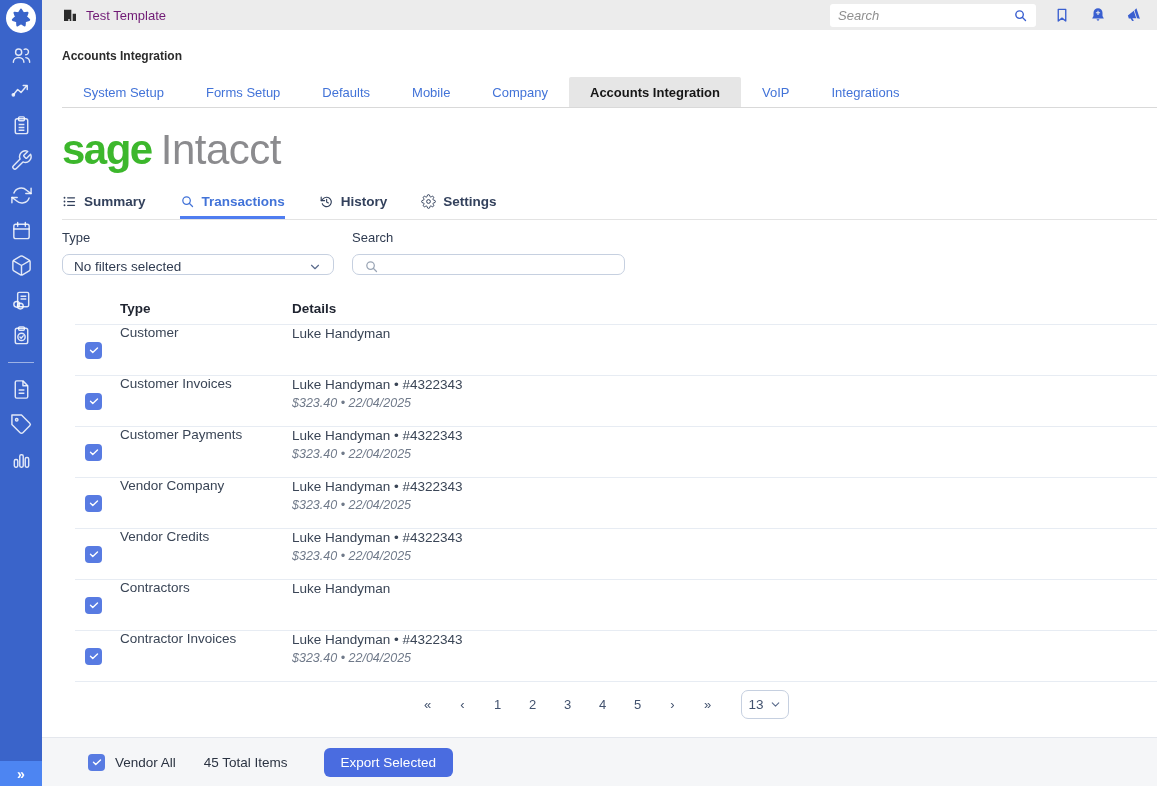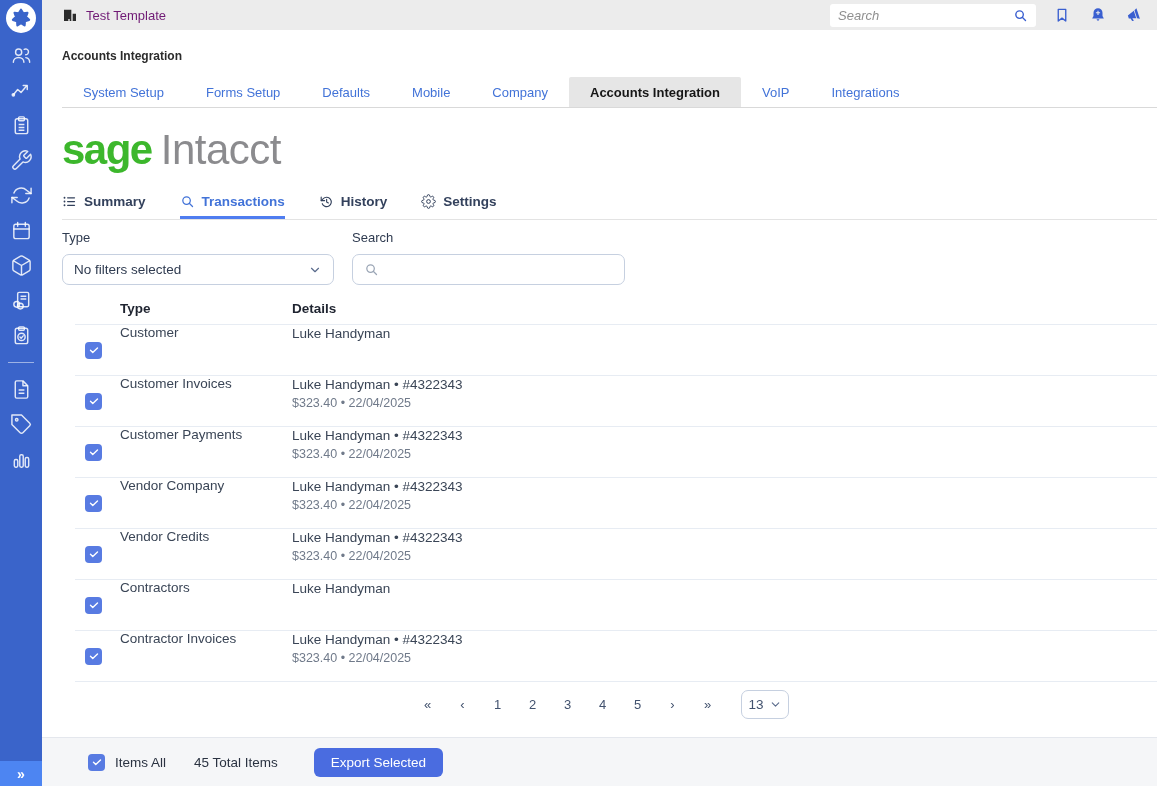--- a/index.html
+++ b/index.html
@@ -48,38 +48,38 @@
 
   .subtabs { position:absolute; top:157px; left:20px; right:0; height:33px; display:flex; gap:34px; border-bottom:1px solid #e3e3e3; }
   .subtab { display:flex; align-items:center; gap:7px; font-size:13.5px; font-weight:bold; color:#33415c;
             border-bottom:3px solid transparent; }
   .subtab svg { width:15px; height:15px; }
   .subtab.active { color:var(--link_blue,#4273d8); border-bottom-color:var(--underline_blue,#4f7df0); }
 
   .filters { position:absolute; top:200px; left:20px; display:flex; gap:18px; }
   .fcol { display:flex; flex-direction:column; gap:9px; }
   .flabel { font-size:13px; color:#2f3b50; }
-  .fselect, .fsearch { width:272px; height:31px; border:1px solid #c6d0e0; border-radius:7px; background:#fff;
-            display:flex; align-items:center; padding:0 11px; font-size:13.5px; color:#2f3b50; }
+  .fselect, .fsearch { width:272px; height:21px; border:1px solid #c6d0e0; border-radius:7px; background:#fff;
+            display:flex; align-items:flex-end; padding:0 11px; font-size:13.5px; color:#2f3b50; }
   .fselect { justify-content:space-between; }
   .fselect svg { width:14px; height:14px; color:#5a6b8c; }
   .fsearch { width:273px; gap:8px; }
   .fsearch svg { width:15px; height:15px; color:#9aa5b5; flex:none; }
   .fsearch input { flex:1; border:none; outline:none; font-size:13.5px; font-family:"Liberation Sans",sans-serif; background:transparent; min-width:0; }
 
   .table { position:absolute; top:263px; left:33px; right:0; }
   .thead { height:32px; display:flex; align-items:center; font-size:13.5px; font-weight:bold; color:#1f2430;
            border-bottom:1px solid var(--row_border,#e7ecf3); }
   .trow { height:51px; display:flex; border-bottom:1px solid var(--row_border,#e7ecf3); }
   .col-check { width:45px; display:flex; align-items:center; padding-left:10px; }
   .col-type { width:160px; font-size:13.5px; color:#3a4556; }
   .thead .col-type { color:#1f2430; }
   .col-details { flex:1;padding-left:12px; }
   .d1 { font-size:13.5px; color:#3a4556; line-height:1.4; }
-  .d2 { font-size:12.5px; color:var(--text_gray,#707a8a); line-height:1.4; }
+  .d2 { font-size:12.5px; color:var(--text_gray,#707a8a); line-height:1.4;font-style:italic; }
   .d2:empty { display:none; }
 
   .cb { width:17px; height:17px; border-radius:4px; background:var(--checkbox_blue,#587be2);
         display:flex; align-items:center; justify-content:center; }
   .cb svg { width:12px; height:12px; }
 
   .pagination { position:absolute; top:660px; left:33px; right:33px; display:flex; align-items:center; justify-content:center; }
   .pg { min-width:35px; text-align:center; font-size:13px; color:var(--pagination_text,#42526e); }
   .psize { margin-left:16px; width:48px; height:29px; border:1px solid #c6d0e0; border-radius:7px; background:#fff;
            display:flex; align-items:center; justify-content:center; gap:5px; font-size:13.5px; color:var(--pagination_text,#42526e); }
@@ -433,19 +433,19 @@
         </svg>
       </div>
     </div>
 
     <div class="footerbar" data-interactable="false">
       <div class="cb fb-check" data-interactable="true">
         <svg viewBox="0 0 24 24" fill="none" stroke="#fff" stroke-width="2.8" stroke-linecap="round" stroke-linejoin="round" data-interactable="false">
             <path d="M5 12.5l4.5 4.5L19 8"></path>
           </svg>
       </div>
-      <span class="fb-selectall" data-interactable="true">Items All</span>
+      <span class="fb-selectall" data-interactable="true">Vendor All</span>
       <span class="fb-total" data-interactable="false">45 Total Items</span>
       <button class="fb-export" data-interactable="true">Export Selected</button>
     </div>
 
   </div>
 </div>
 
 </body></html>

